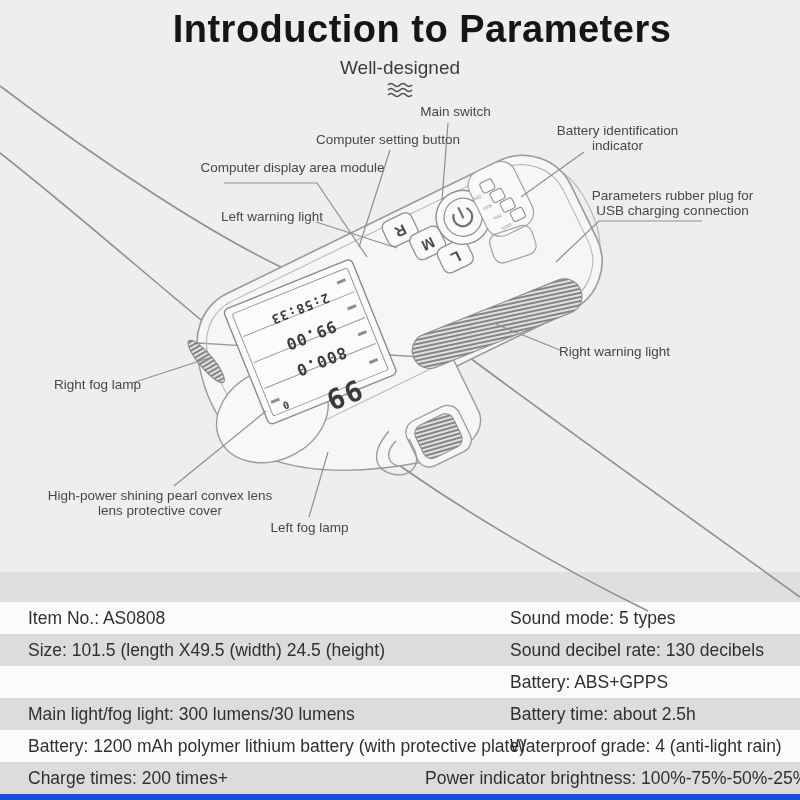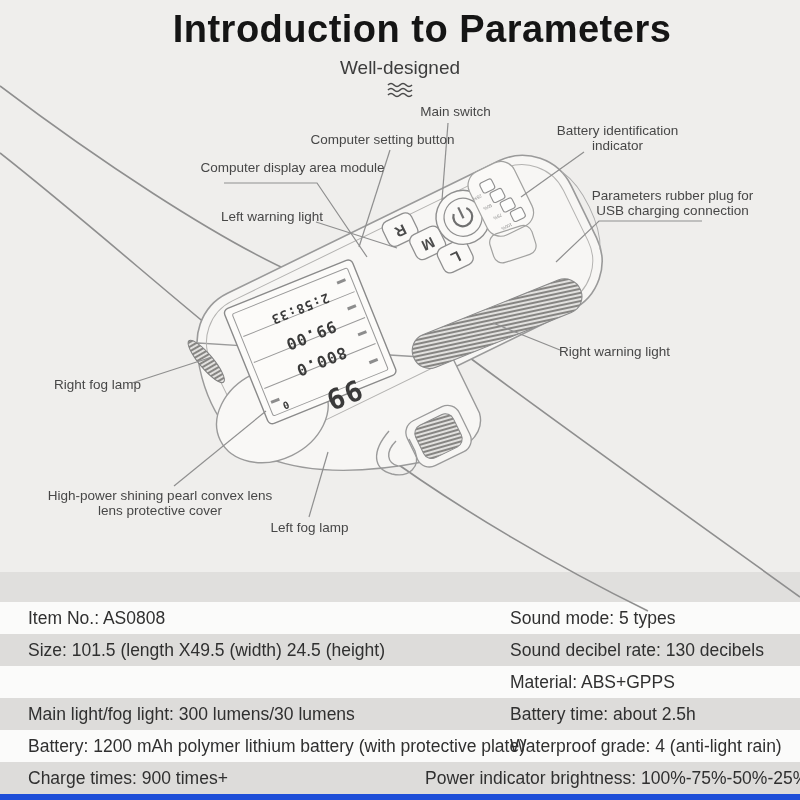--- a/index.html
+++ b/index.html
@@ -15,21 +15,21 @@
   .subtitle{margin-top:6px;font-size:19px;color:#3c3c3c;}
   .waves{margin-top:3px;height:16px;}
   
   svg.diagram{position:absolute;top:0;left:0;z-index:3;pointer-events:none;}
   .lbl{
     position:absolute;z-index:4;font-size:13.5px;line-height:15px;color:#474747;
     text-align:center;
   }
   
   #lab-main-switch        {left:398px;top:104px;width:115px;}
-  #lab-setting-button     {left:305px;top:132px;width:155px;}
+  #lab-setting-button     {left:305px;top:132px;width:155px;text-align:right;}
   #lab-display-module     {left:195px;top:160px;width:195px;}
   #lab-left-warning       {left:212px;top:209px;width:120px;}
   #lab-battery-id         {left:555px;top:123px;width:125px;}
   #lab-waterproof         {left:585px;top:188px;width:175px;}
   #lab-right-warning      {left:552px;top:344px;width:125px;}
   #lab-right-fog          {left:45px; top:377px;width:105px;}
   #lab-lens               {left:40px; top:488px;width:240px;}
   #lab-left-fog           {left:262px;top:520px;width:95px;}
   
   .spec{position:absolute;left:0;top:572px;width:800px;height:232px;background:#1d4ed8;z-index:1;}
@@ -62,32 +62,32 @@
   <div class="band"></div>
   <div class="t-row plain">
     <span class="cl">Item No.: AS0808</span>
     <span class="cr">Sound mode: 5 types</span>
   </div>
   <div class="t-row shade">
     <span class="cl">Size: 101.5 (length X49.5 (width) 24.5 (height)</span>
     <span class="cr">Sound decibel rate: 130 decibels</span>
   </div>
   <div class="t-row plain">
-    <span class="cr">Material: ABS+GPPS</span>
+    <span class="cr">Battery: ABS+GPPS</span>
   </div>
   <div class="t-row shade">
     <span class="cl">Main light/fog light: 300 lumens/30 lumens</span>
     <span class="cr">Battery time: about 2.5h</span>
   </div>
   <div class="t-row plain">
     <span class="cl">Battery: 1200 mAh polymer lithium battery (with protective plate)</span>
     <span class="cr">Waterproof grade: 4 (anti-light rain)</span>
   </div>
   <div class="t-row shade last">
-    <span class="cl">Charge times: 900 times+</span>
+    <span class="cl">Charge times: 200 times+</span>
     <span class="cr">Power indicator brightness: 100%-75%-50%-25%</span>
   </div>
 </div>
 
 <svg class="diagram" width="800" height="800" viewBox="0 0 800 800">
   <defs>
     <pattern id="hatch" width="4" height="4" patternUnits="userSpaceOnUse" patternTransform="rotate(100)">
       <rect width="4" height="4" fill="#e2e1df"></rect>
       <line x1="1" y1="0" x2="1" y2="4" stroke="#767572" stroke-width="1.7"></line>
     </pattern>

